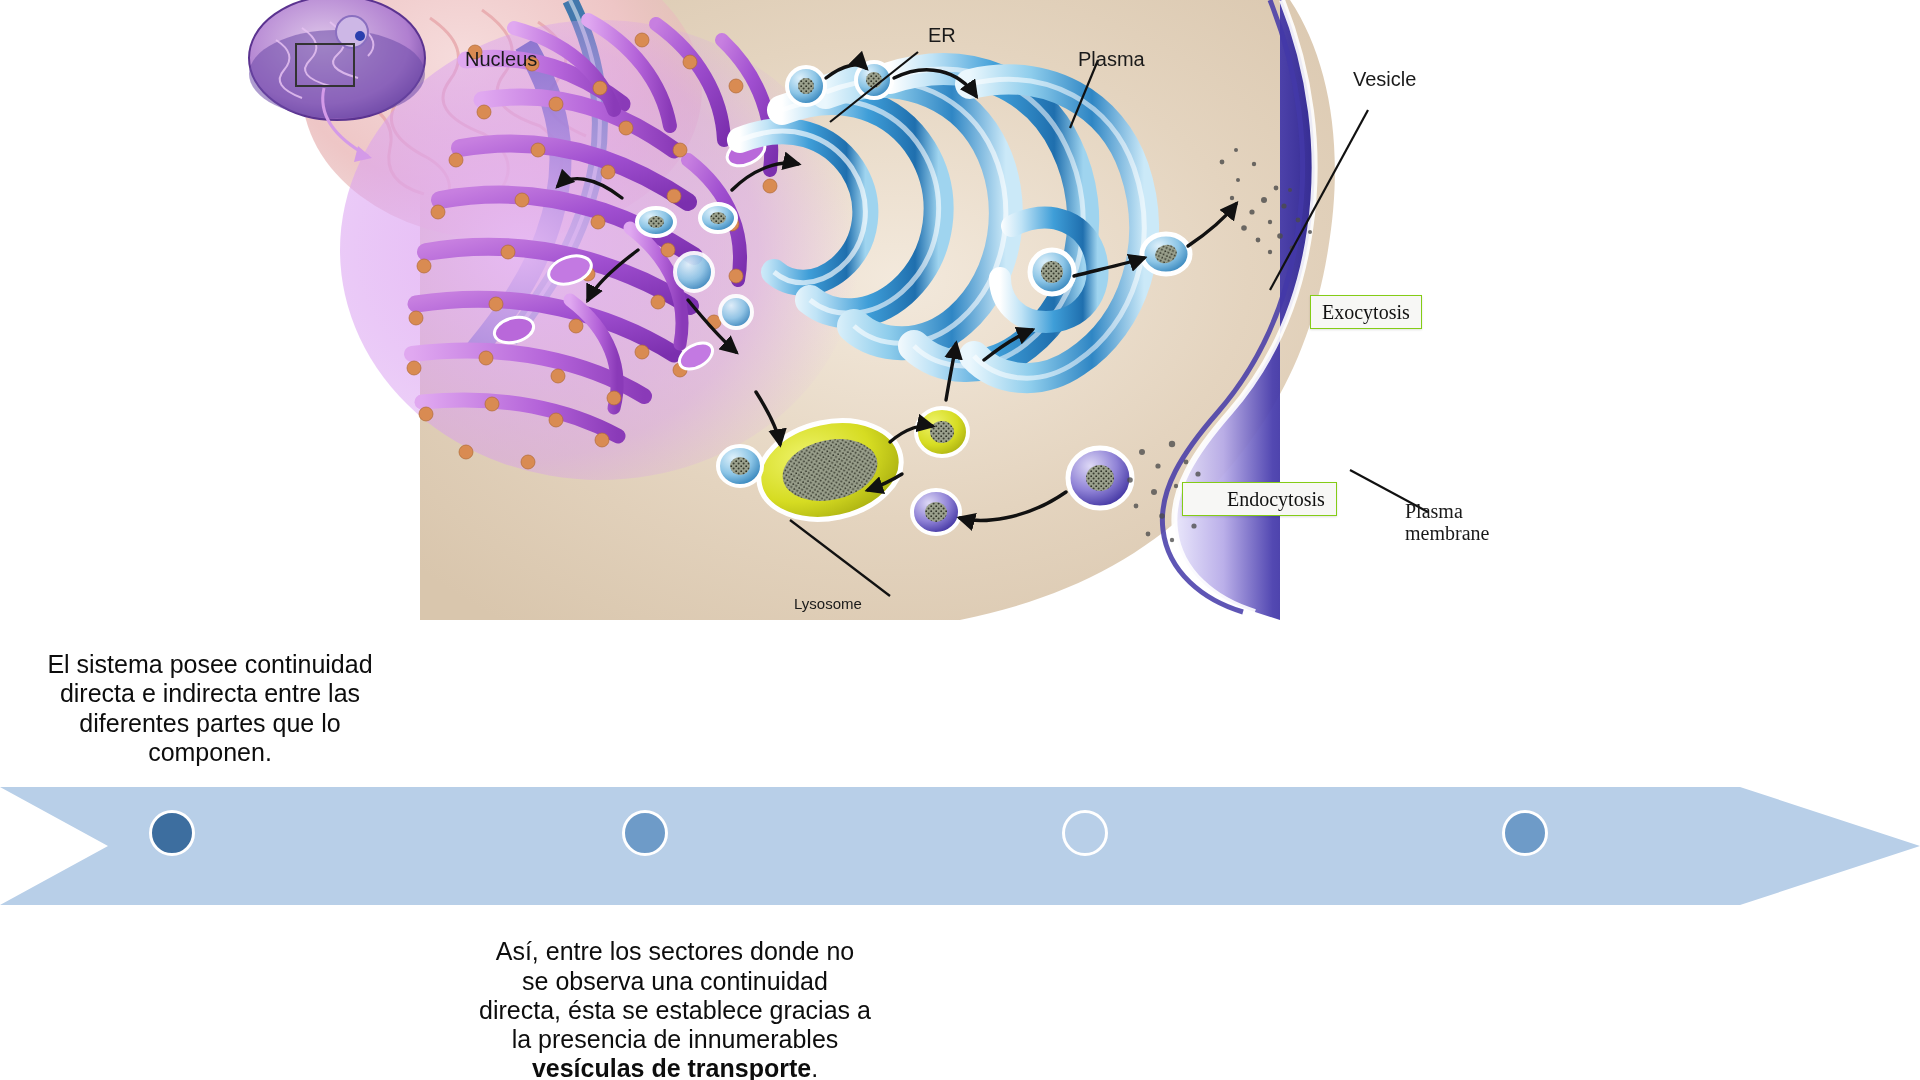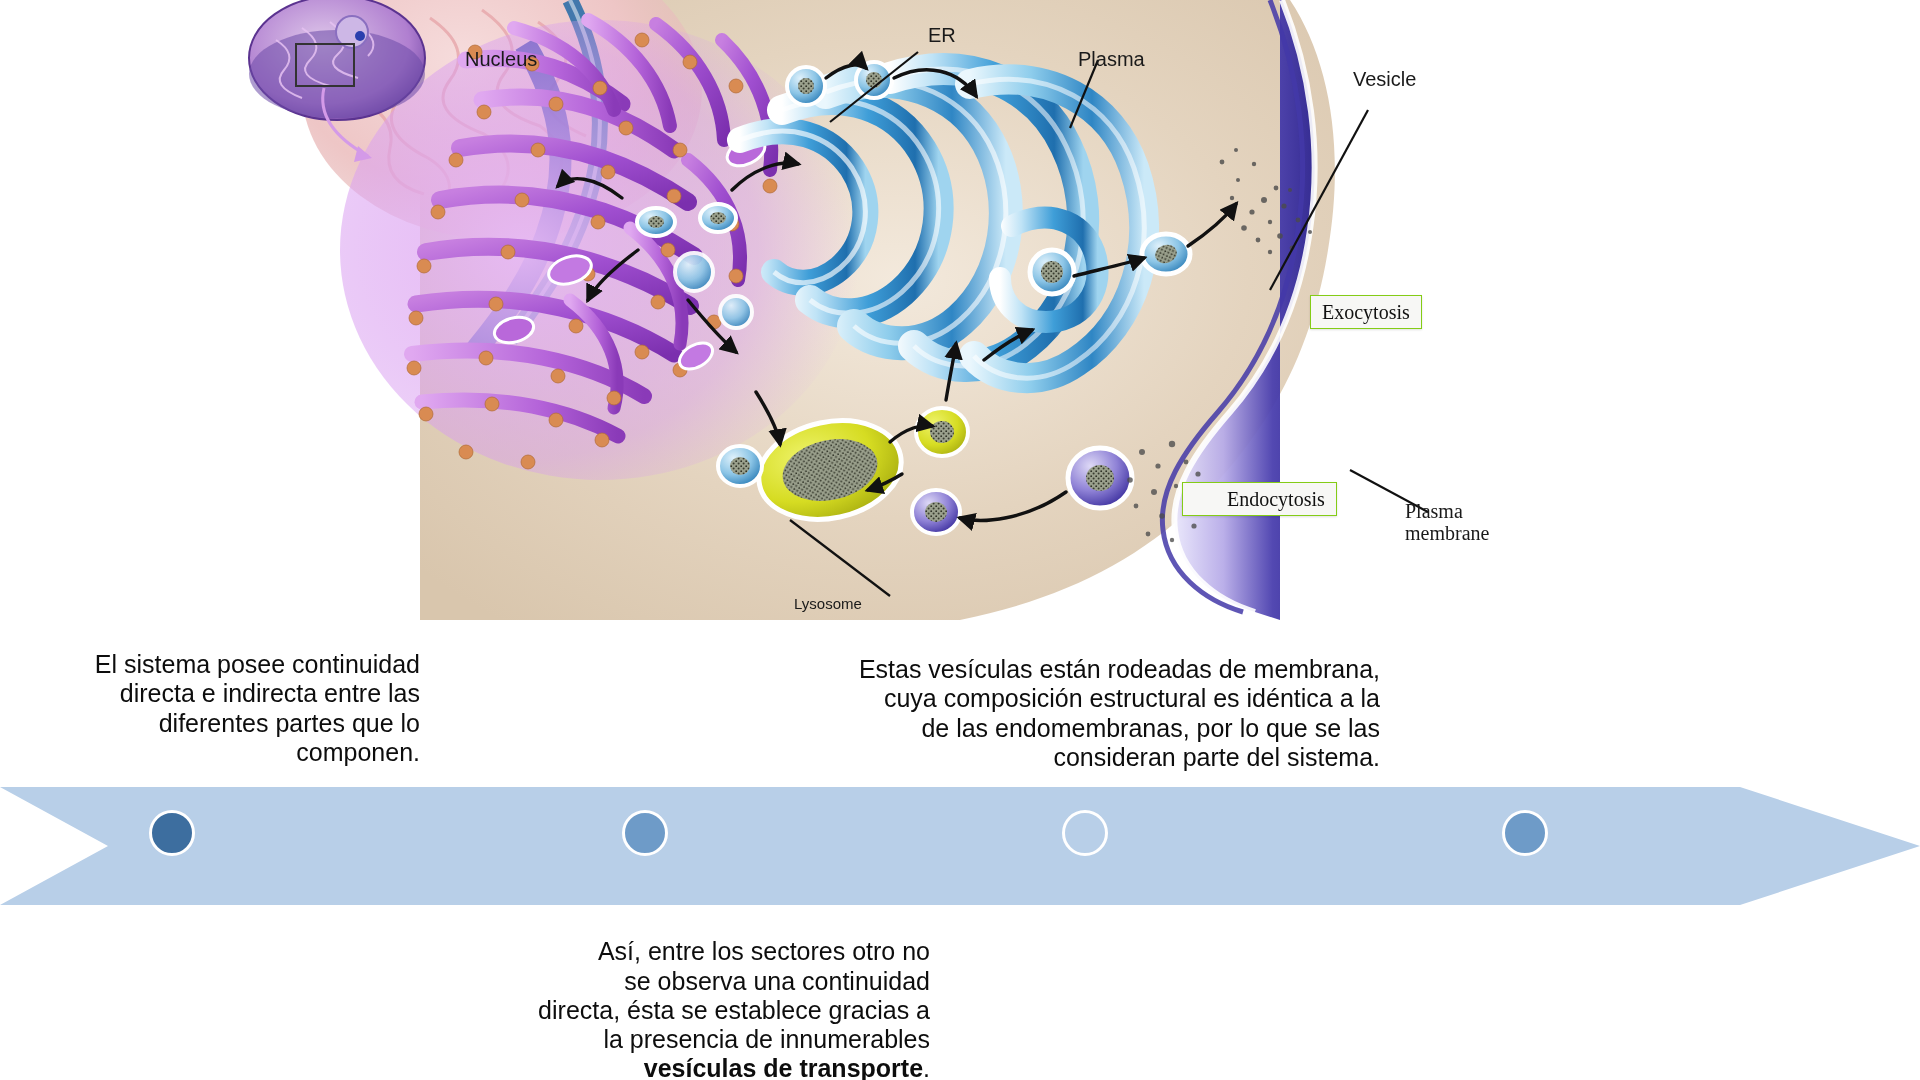--- a/index.html
+++ b/index.html
@@ -29,21 +29,21 @@
     font-family: "Liberation Serif", serif;
     color: #111;
     padding: 5px 11px;
     line-height: 1.1;
     box-shadow: 0 1px 2px rgba(0,0,0,.12);
   }
 
   
   .caption {
     position: absolute;
-    text-align: right;
+    text-align: center;
     color: #0d0d0d;
     font-family: "Liberation Sans", sans-serif;
     line-height: 1.17;
     white-space: pre-line;
   }
   .caption .em { font-weight: bold; }
 
   
   .banner { position: absolute; left: 0; top: 787px; width: 1920px; height: 118px; }
   .banner svg { display: block; width: 100%; height: 100%; }
@@ -373,27 +373,23 @@
 
     <div class="lbl-box" style="left:1040px;top:295px;font-size:20px;">Exocytosis</div>
     <div class="lbl-box" style="left:912px;top:482px;font-size:20px;padding-left:44px;">Endocytosis</div>
   </div>
 
   <div class="caption" style="left:0px;top:650px;width:420px;font-size:25px;">El sistema posee continuidad
 directa e indirecta entre las
 diferentes partes que lo
 componen.</div>
 
-  <div class="caption" style="left:740px;top:655px;width:640px;font-size:25px;">Estas vesículas están rodeadas de membrana,
-cuya composición estructural es idéntica a la
-de las endomembranas, por lo que se las
-consideran parte del sistema.</div>
 
   <div class="caption" style="left:420px;top:908px;width:510px;font-size:25px;">
-    <span>Así, entre los sectores otro no
+    <span>Así, entre los sectores donde no
 se observa una continuidad
 directa, ésta se establece gracias a
 la presencia de innumerables
 </span><span class="em">vesículas de transporte</span><span>.</span>
   </div>
 
 
   <div class="banner">
     <svg viewBox="0 0 1920 118" preserveAspectRatio="none">
       <path d="M0 0 H1740 V0 L1920 59 L1740 118 V118 H0 L108 59 Z" fill="#b8cfe8"></path>

